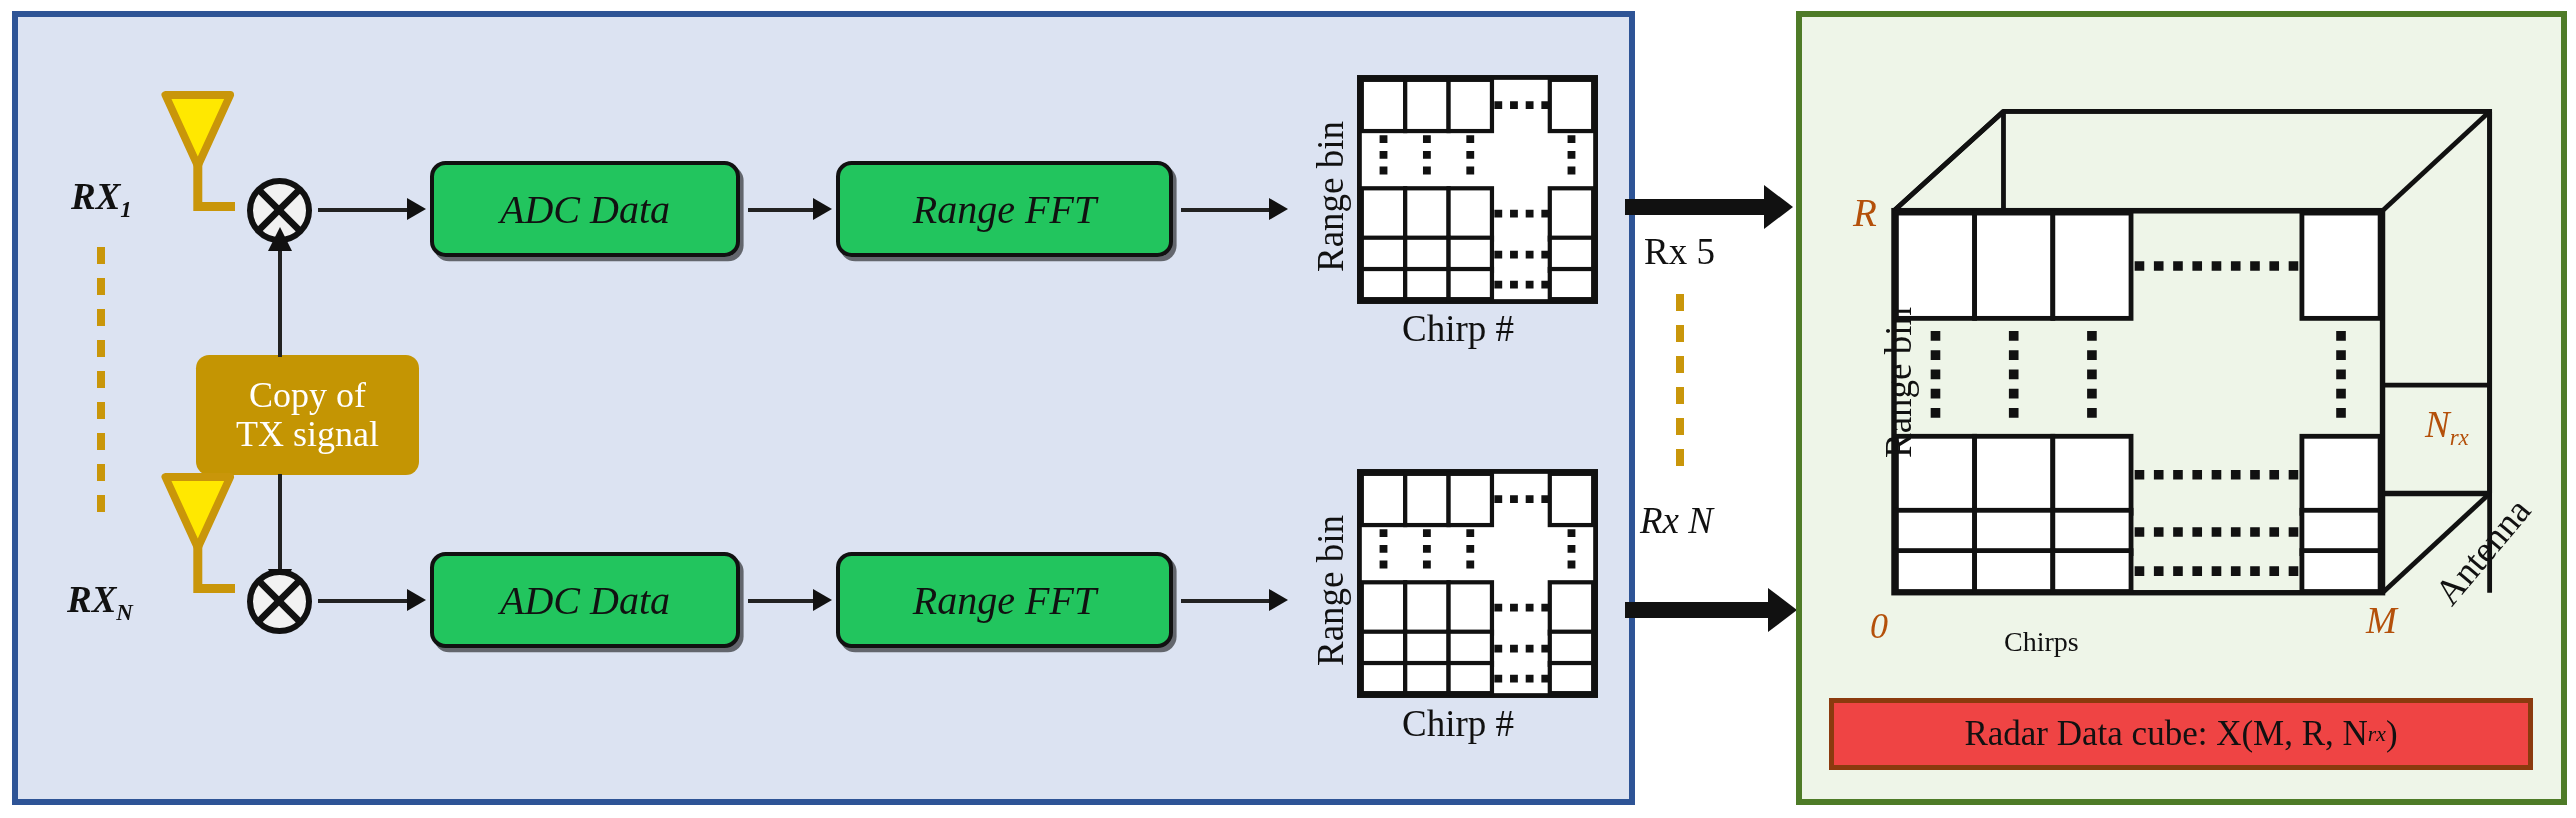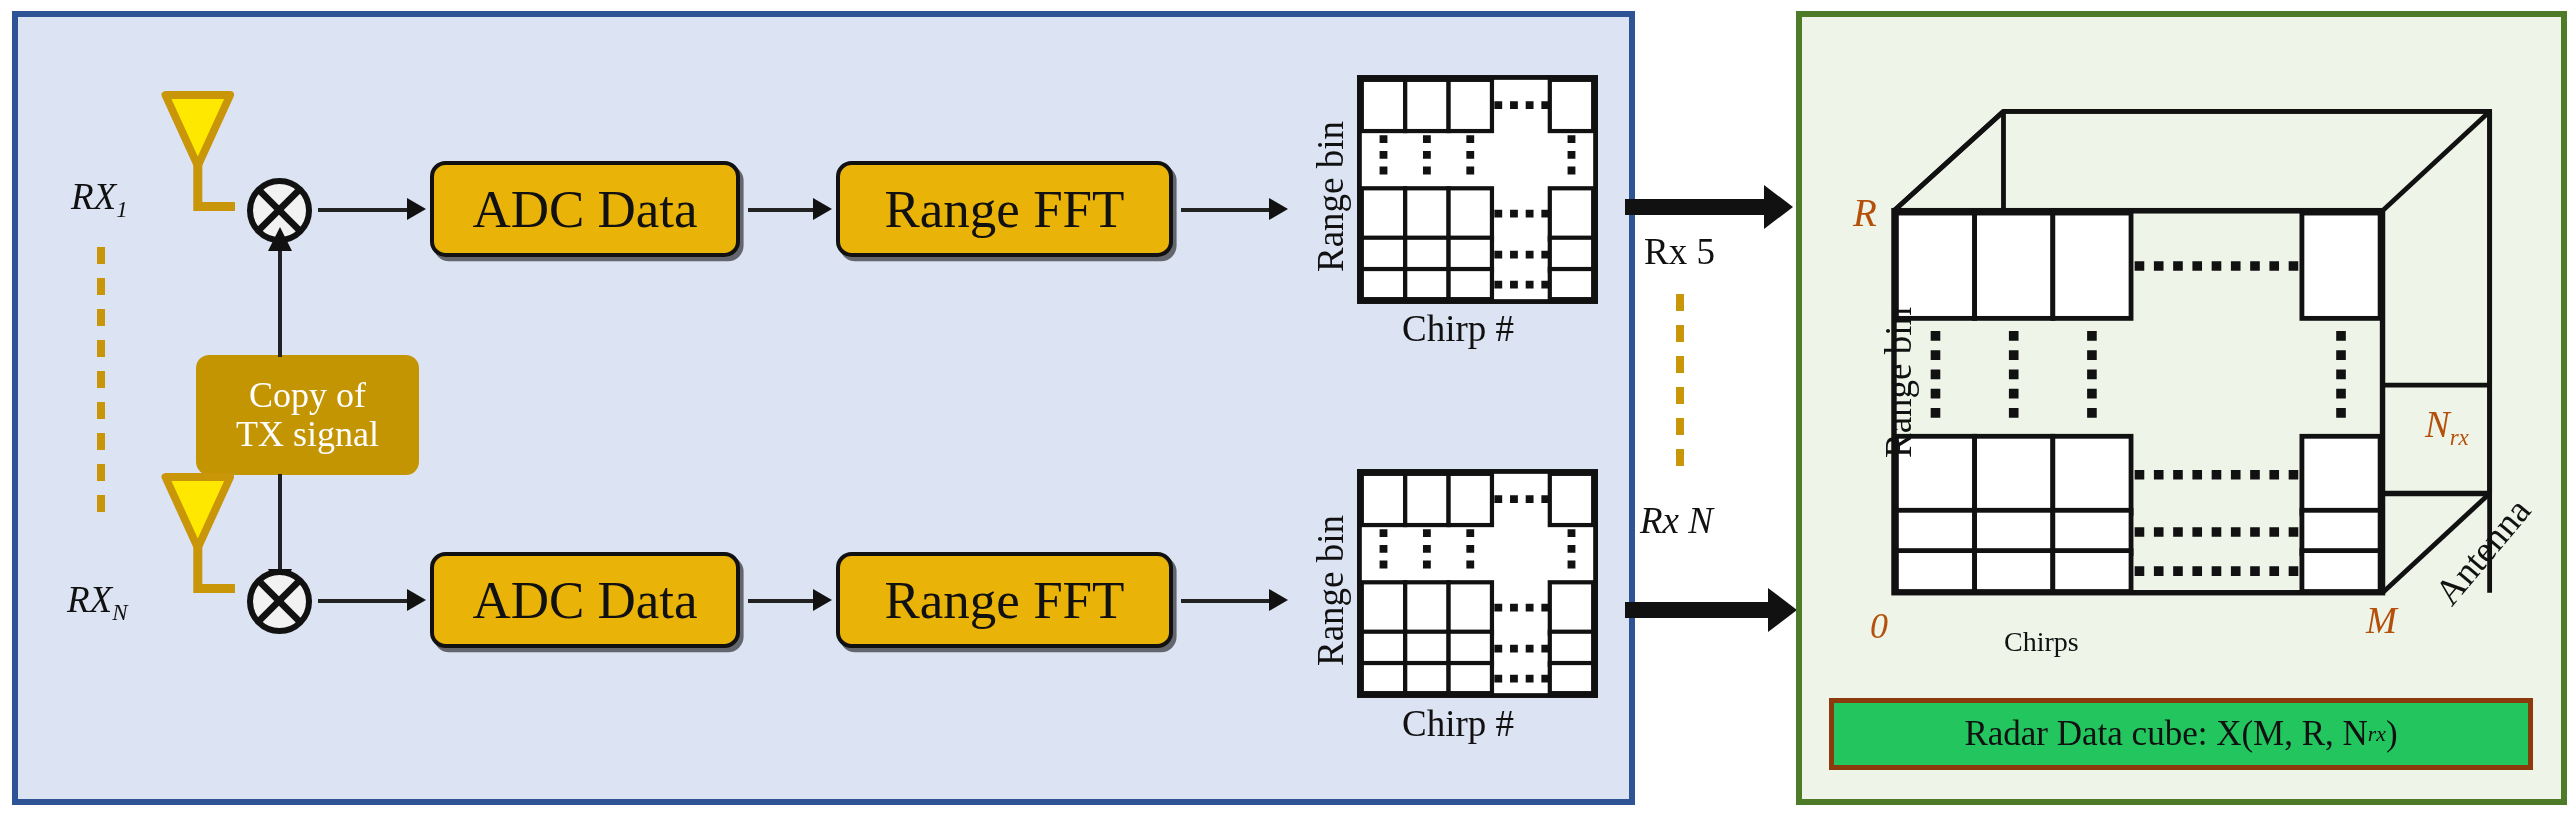--- a/index.html
+++ b/index.html
@@ -34,39 +34,40 @@
   .antenna{position:absolute;width:72px;height:120px;}
 
   
   .mixer{
     position:absolute;width:65px;height:65px;border-radius:50%;
     background:#F2F2F2;border:6.6px solid #111111;box-sizing:border-box;
   }
 
   
   .pbox{
-    position:absolute;background:#eab308;
+    position:absolute;background:#22c55e;
     border:4.2px solid #111111;border-radius:15.6px;
     box-sizing:border-box;
     display:flex;align-items:center;justify-content:center;
-    font-size:53px;color:#111;
+    font-size:40px;color:#111;
     box-shadow:3.6px 4.2px 0 rgba(0,0,0,0.55);
+    font-style:italic;
   }
 
   
   .txbox{
     position:absolute;background:#C49503;border-radius:13.2px;
     display:flex;flex-direction:column;align-items:center;justify-content:center;
     color:#FFFFFF;font-size:36px;line-height:1.08;text-align:center;
     box-sizing:border-box;
   }
 
   
   .lbl{position:absolute;color:#111;font-size:37px;white-space:nowrap;}
-  .lbl-italic{font-style:italic;}
+  .lbl-italic{font-style:italic;font-weight:bold;}
   .lbl-orange{color:#B4500A;font-style:italic;}
   .rot90{transform:rotate(-90deg);transform-origin:50% 50%;}
   .rot45{transform:rotate(-50deg);transform-origin:50% 50%;}
 
   .sub{font-size:0.62em;vertical-align:sub;font-style:italic;}
 
   
   .gold-dash{
     position:absolute;width:7.8px;
     background-image:linear-gradient(#C9960A 55%, rgba(0,0,0,0) 0%);
@@ -97,21 +98,21 @@
     border-bottom:24px solid #111;
   }
   .varrow.down::after{
     content:"";position:absolute;left:-10.2px;bottom:-23px;
     width:0;height:0;border-left:12px solid transparent;border-right:12px solid transparent;
     border-top:24px solid #111;
   }
 
   
   .captionbox{
-    position:absolute;background:#22c55e;border:5.4px solid #8B3A0E;
+    position:absolute;background:#ef4444;border:5.4px solid #8B3A0E;
     box-sizing:border-box;display:flex;align-items:center;justify-content:center;
     font-size:35px;color:#111;white-space:nowrap;
   }
 </style>
 </head>
 <body>
 
 <div class="stage">
 
   <div class="panel-left"></div>

